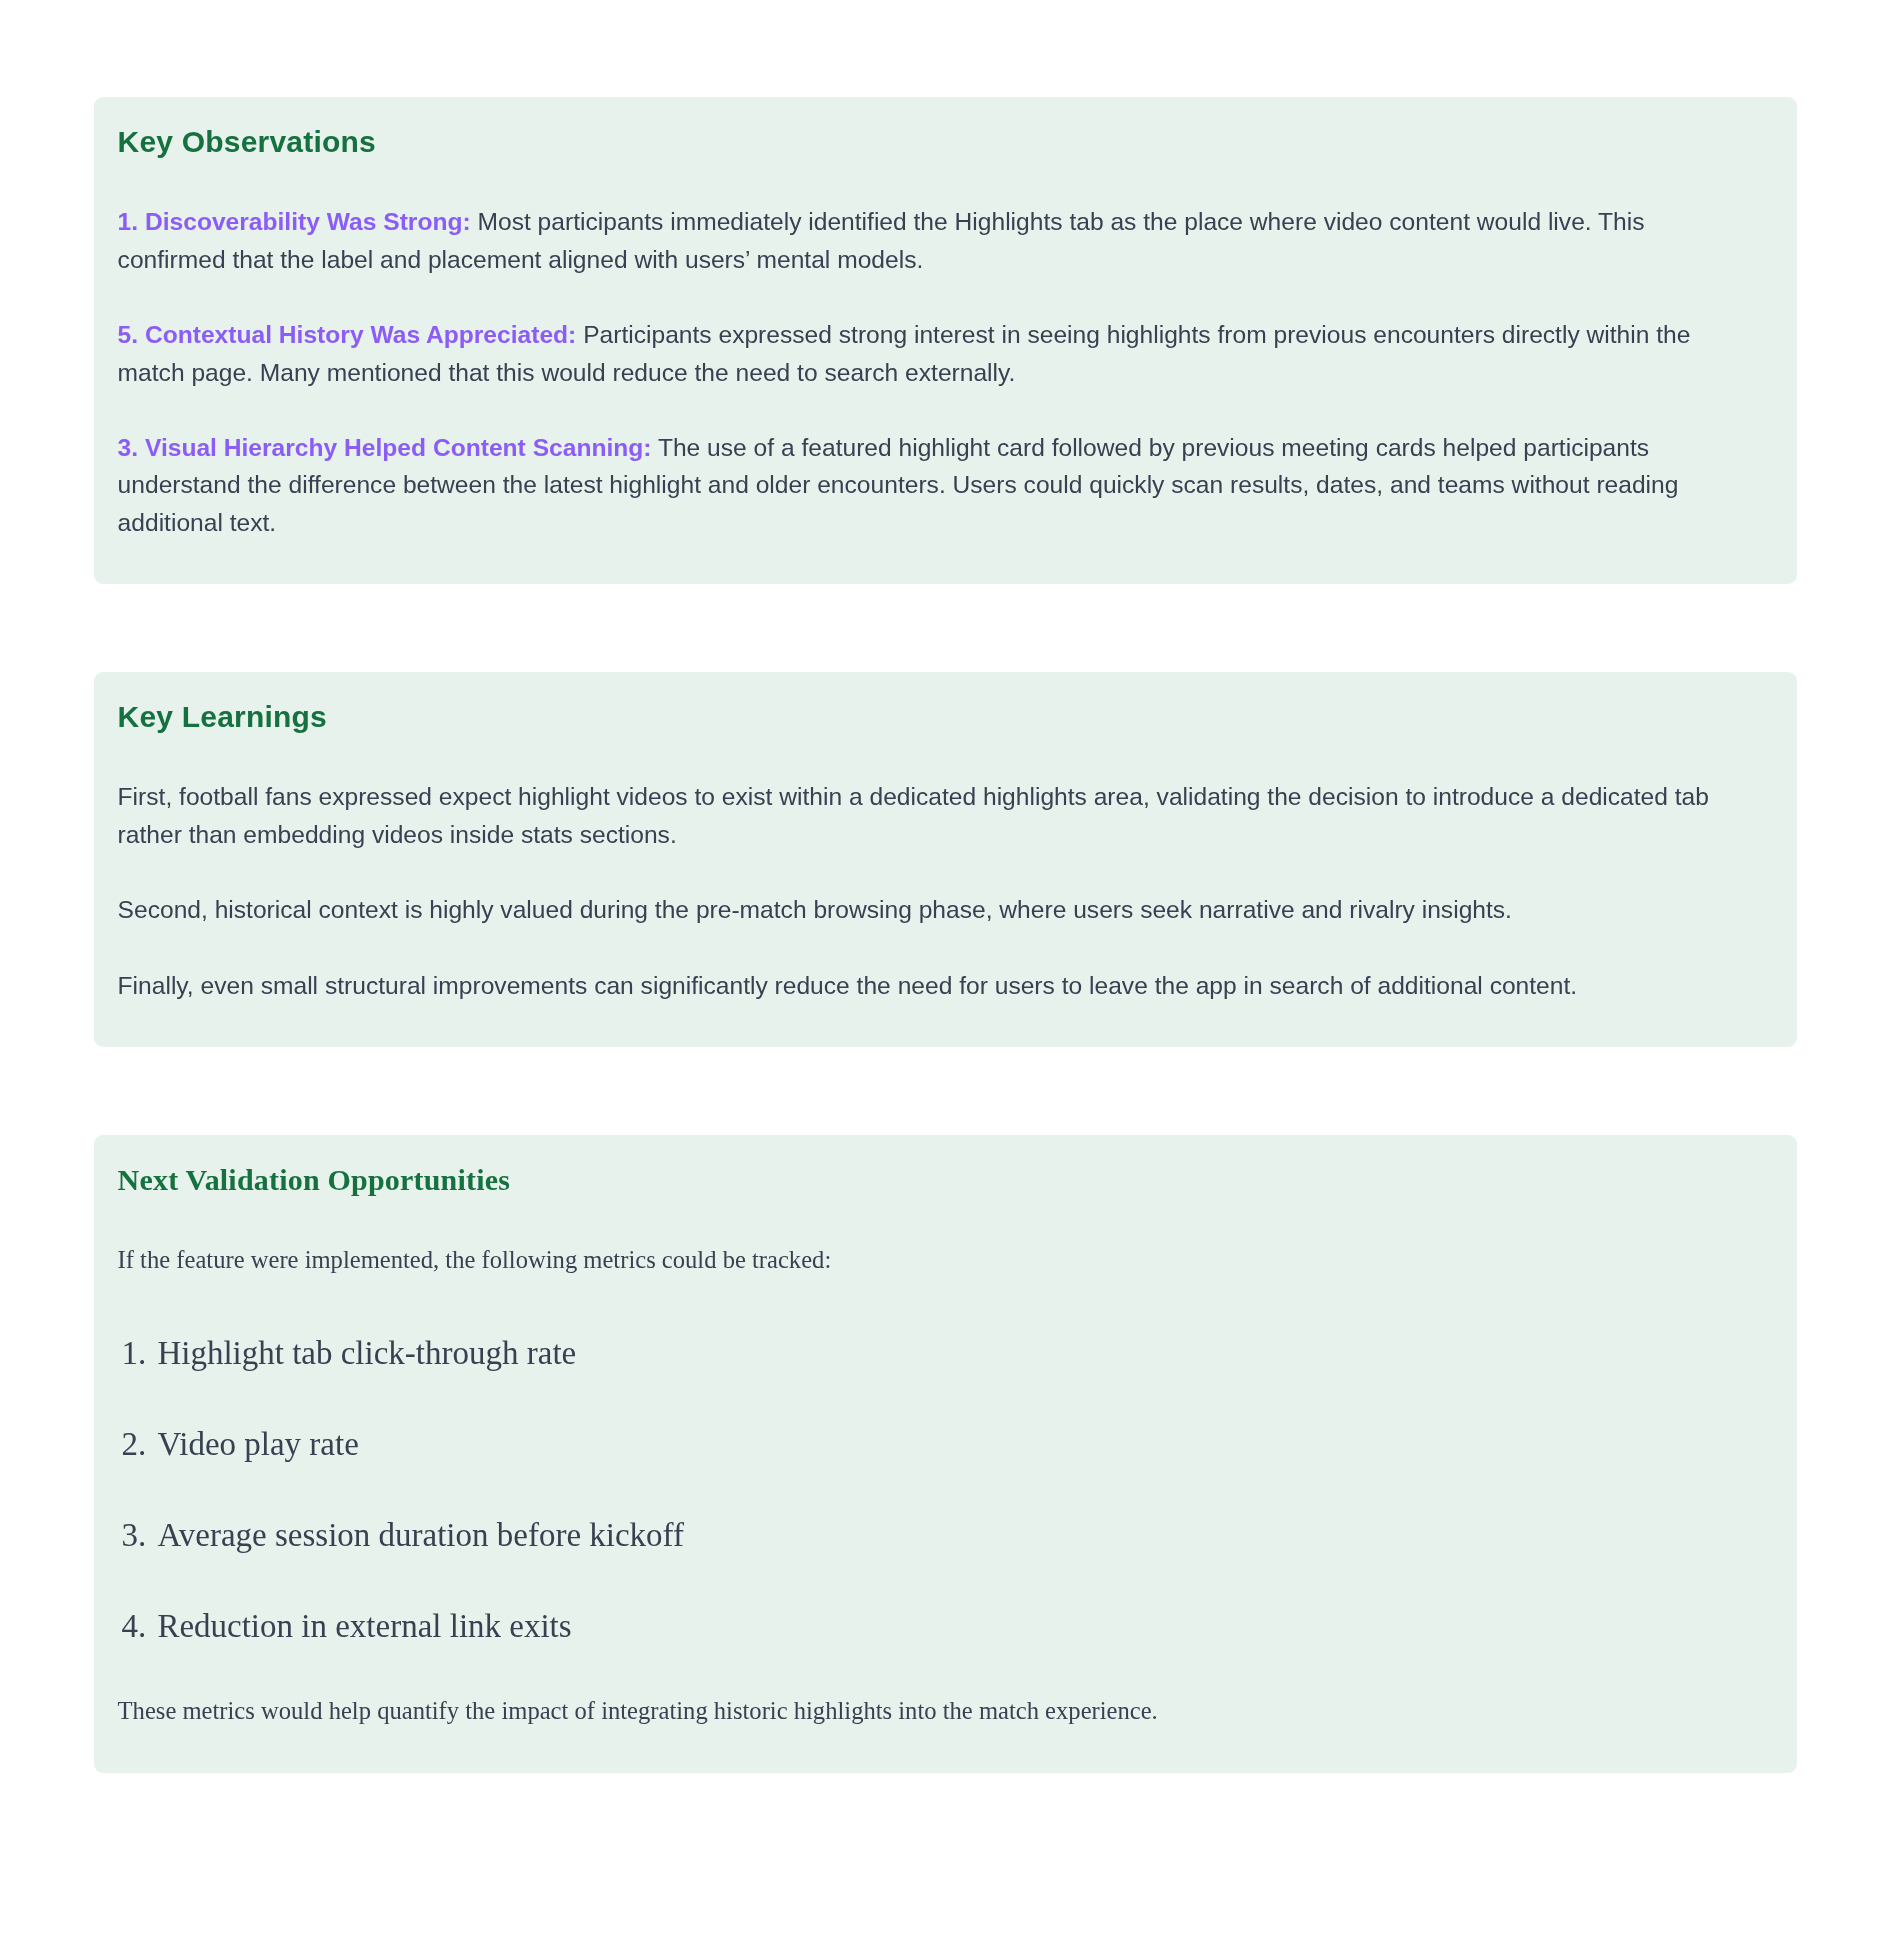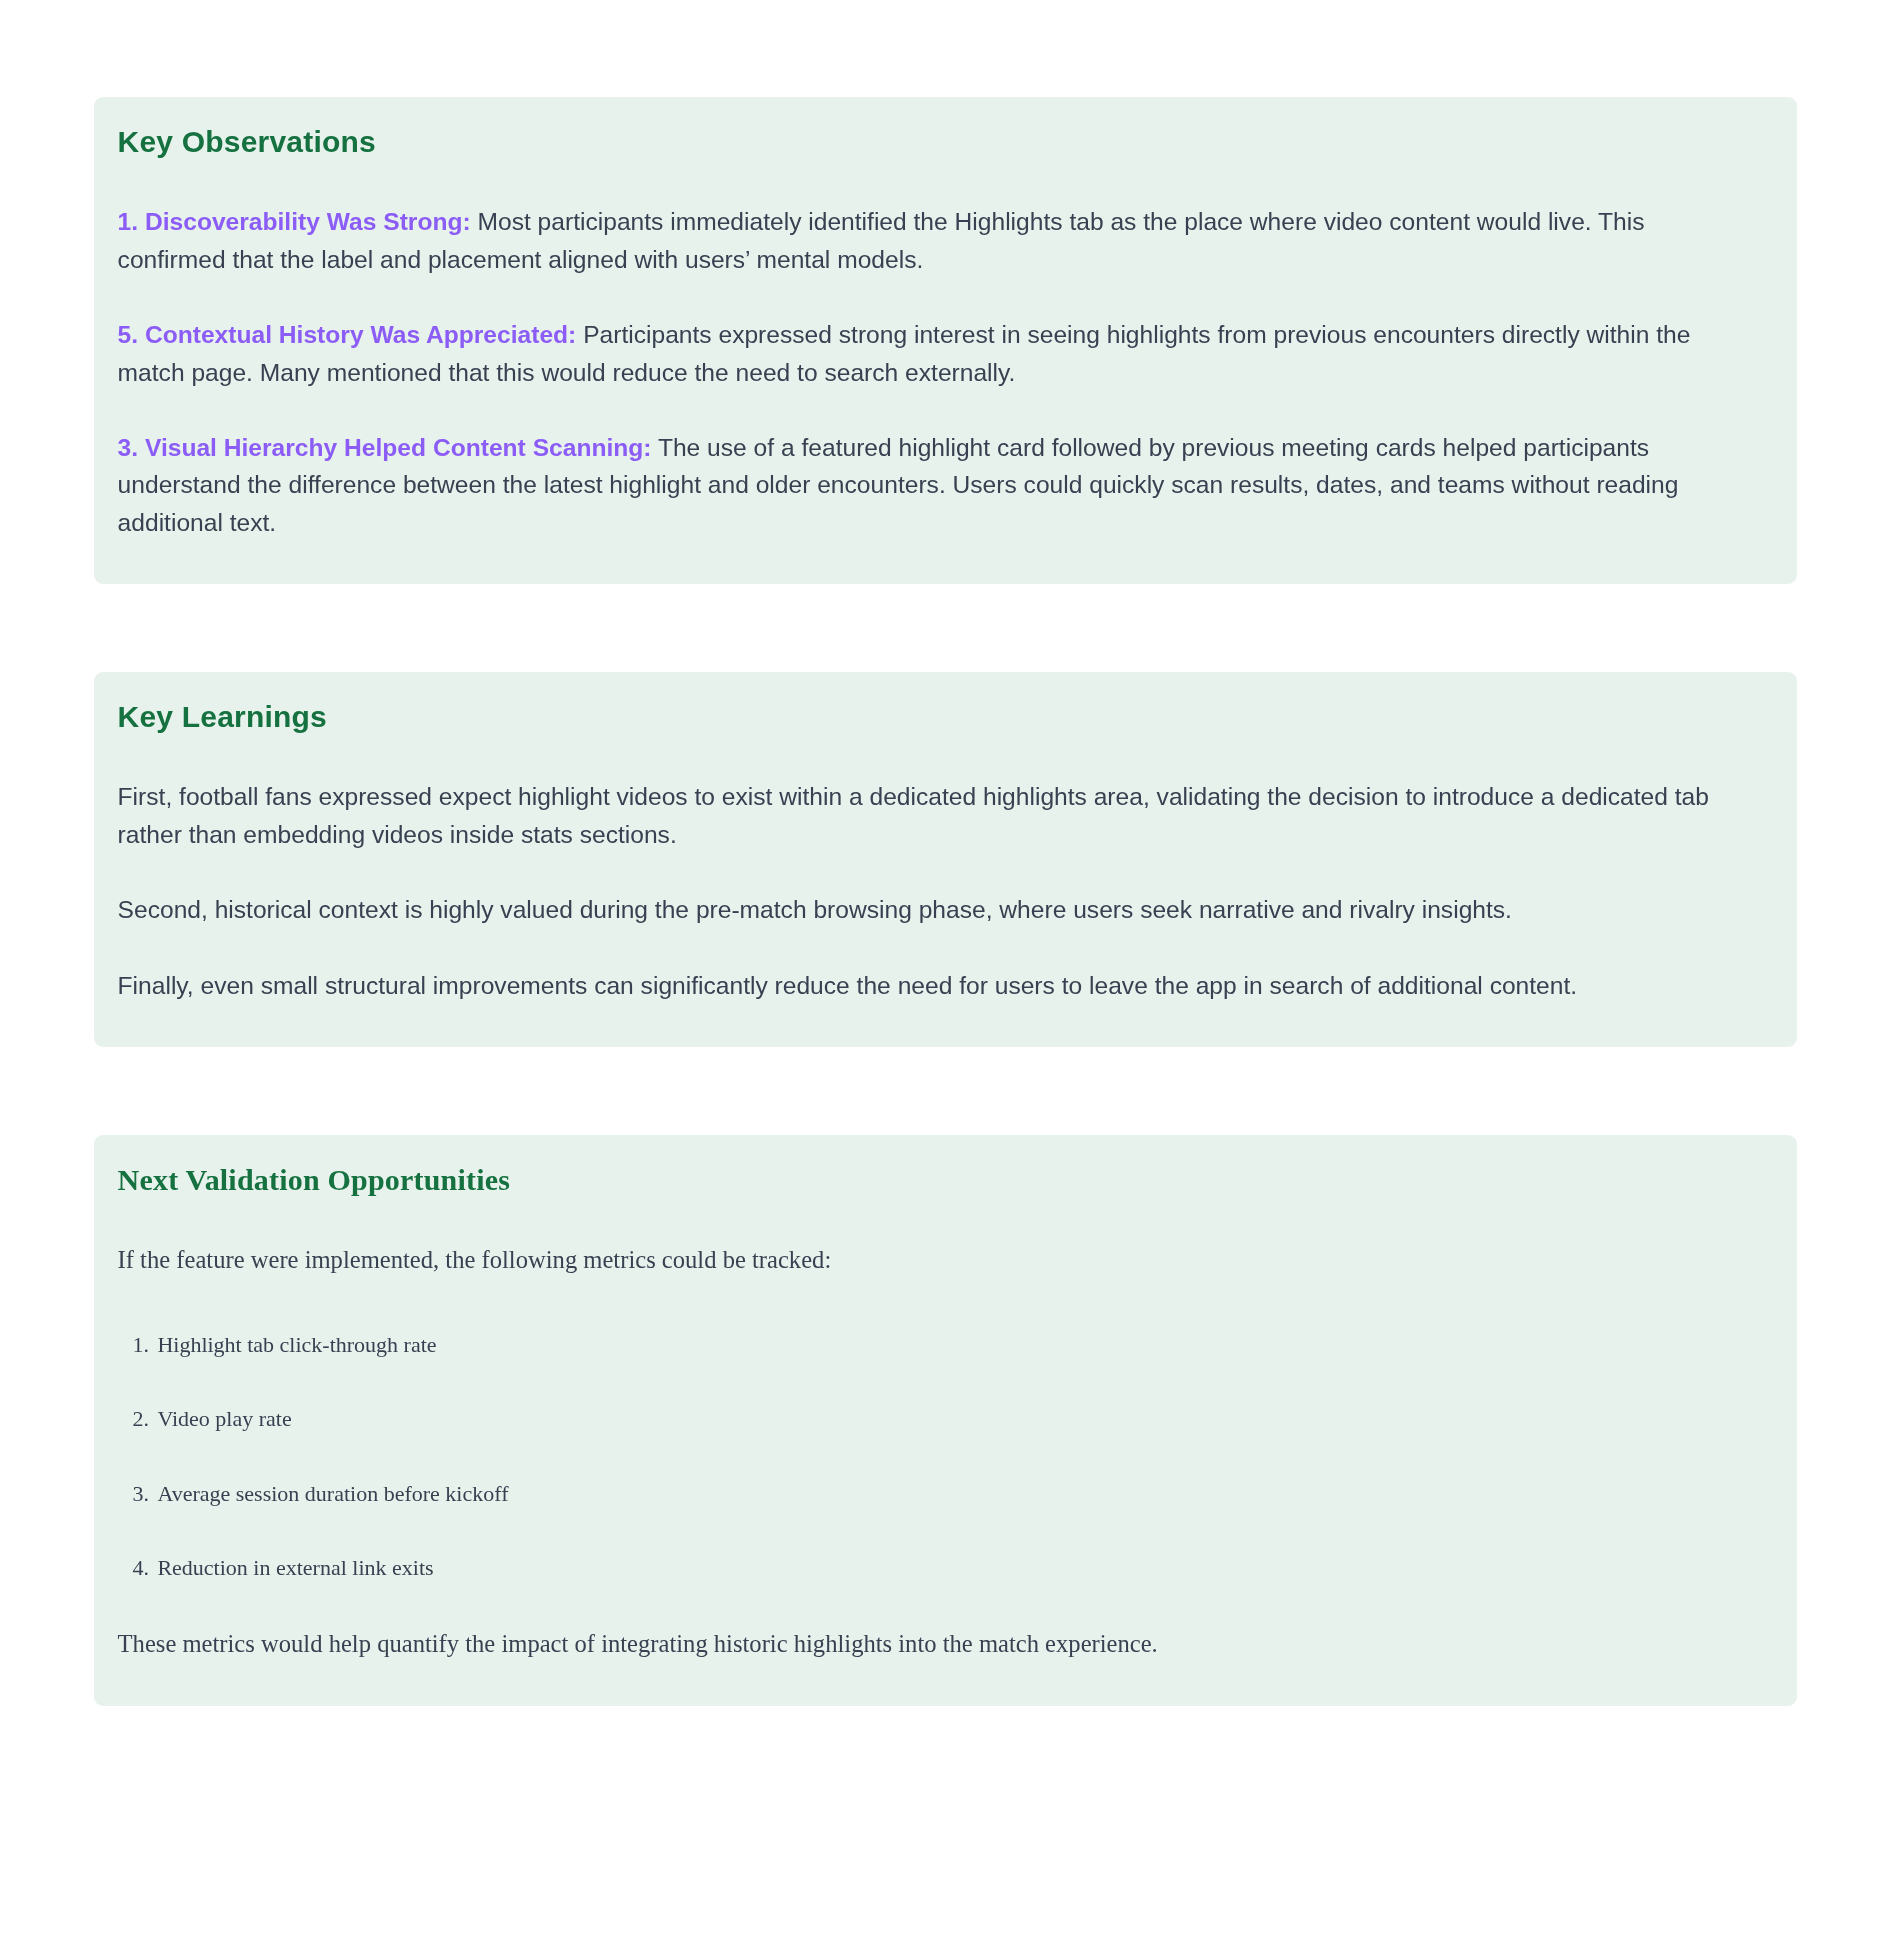--- a/index.html
+++ b/index.html
@@ -49,21 +49,21 @@
     color: #8b5cf6;
   }
   .metric-list {
     list-style: decimal;
     list-style-position: outside;
     margin: 0 0 9.5px 0;
     padding-left: 37px;
   }
   .metric-list li {
     margin: 0 0 41px 0;
-    font-size: 22px;
+    font-size: 33px;
     line-height: 1.52;
     color: var(--body-color, #374151);
     padding-left: 2.8px;
   }
   .intro-para {
     margin-bottom: 49px;
   }
   .outro-para {
     margin-bottom: 0;
   }

